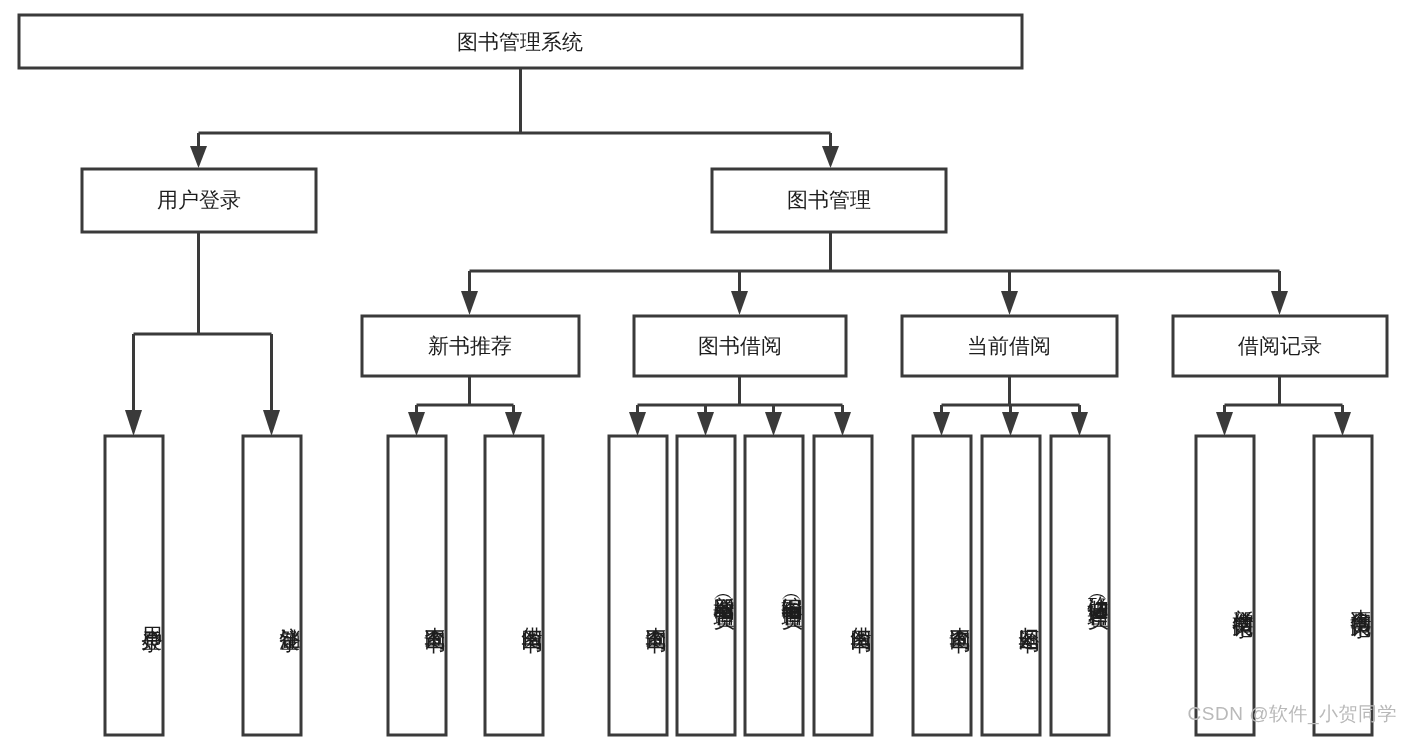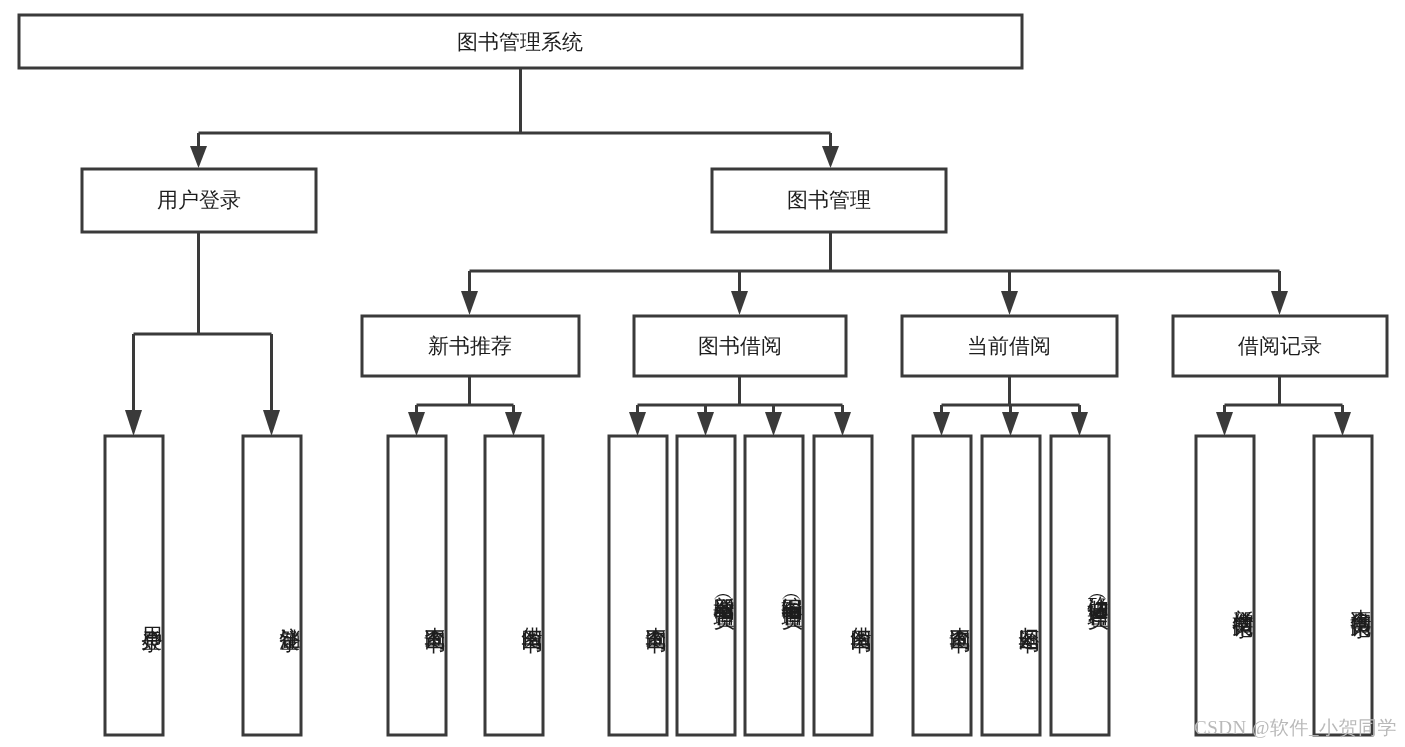--- a/index.html
+++ b/index.html
@@ -59,22 +59,22 @@
     letter-spacing: 2px;
     display: flex;
     align-items: flex-start;
     justify-content: center;
     white-space: nowrap;
     pointer-events: none;
   }
   .watermark {
     position: absolute;
     right: 8px;
-    bottom: 6px;
-    font-family: Liberation Serif, serif;
+    bottom: 20px;
+    font-family: Liberation Sans, sans-serif;
     font-size: 19px;
     color: #b9b9b9;
     white-space: nowrap;
     letter-spacing: 0.5px;
   }
 </style>
 </head>
 <body>
 
 <div id="diagram-root">

